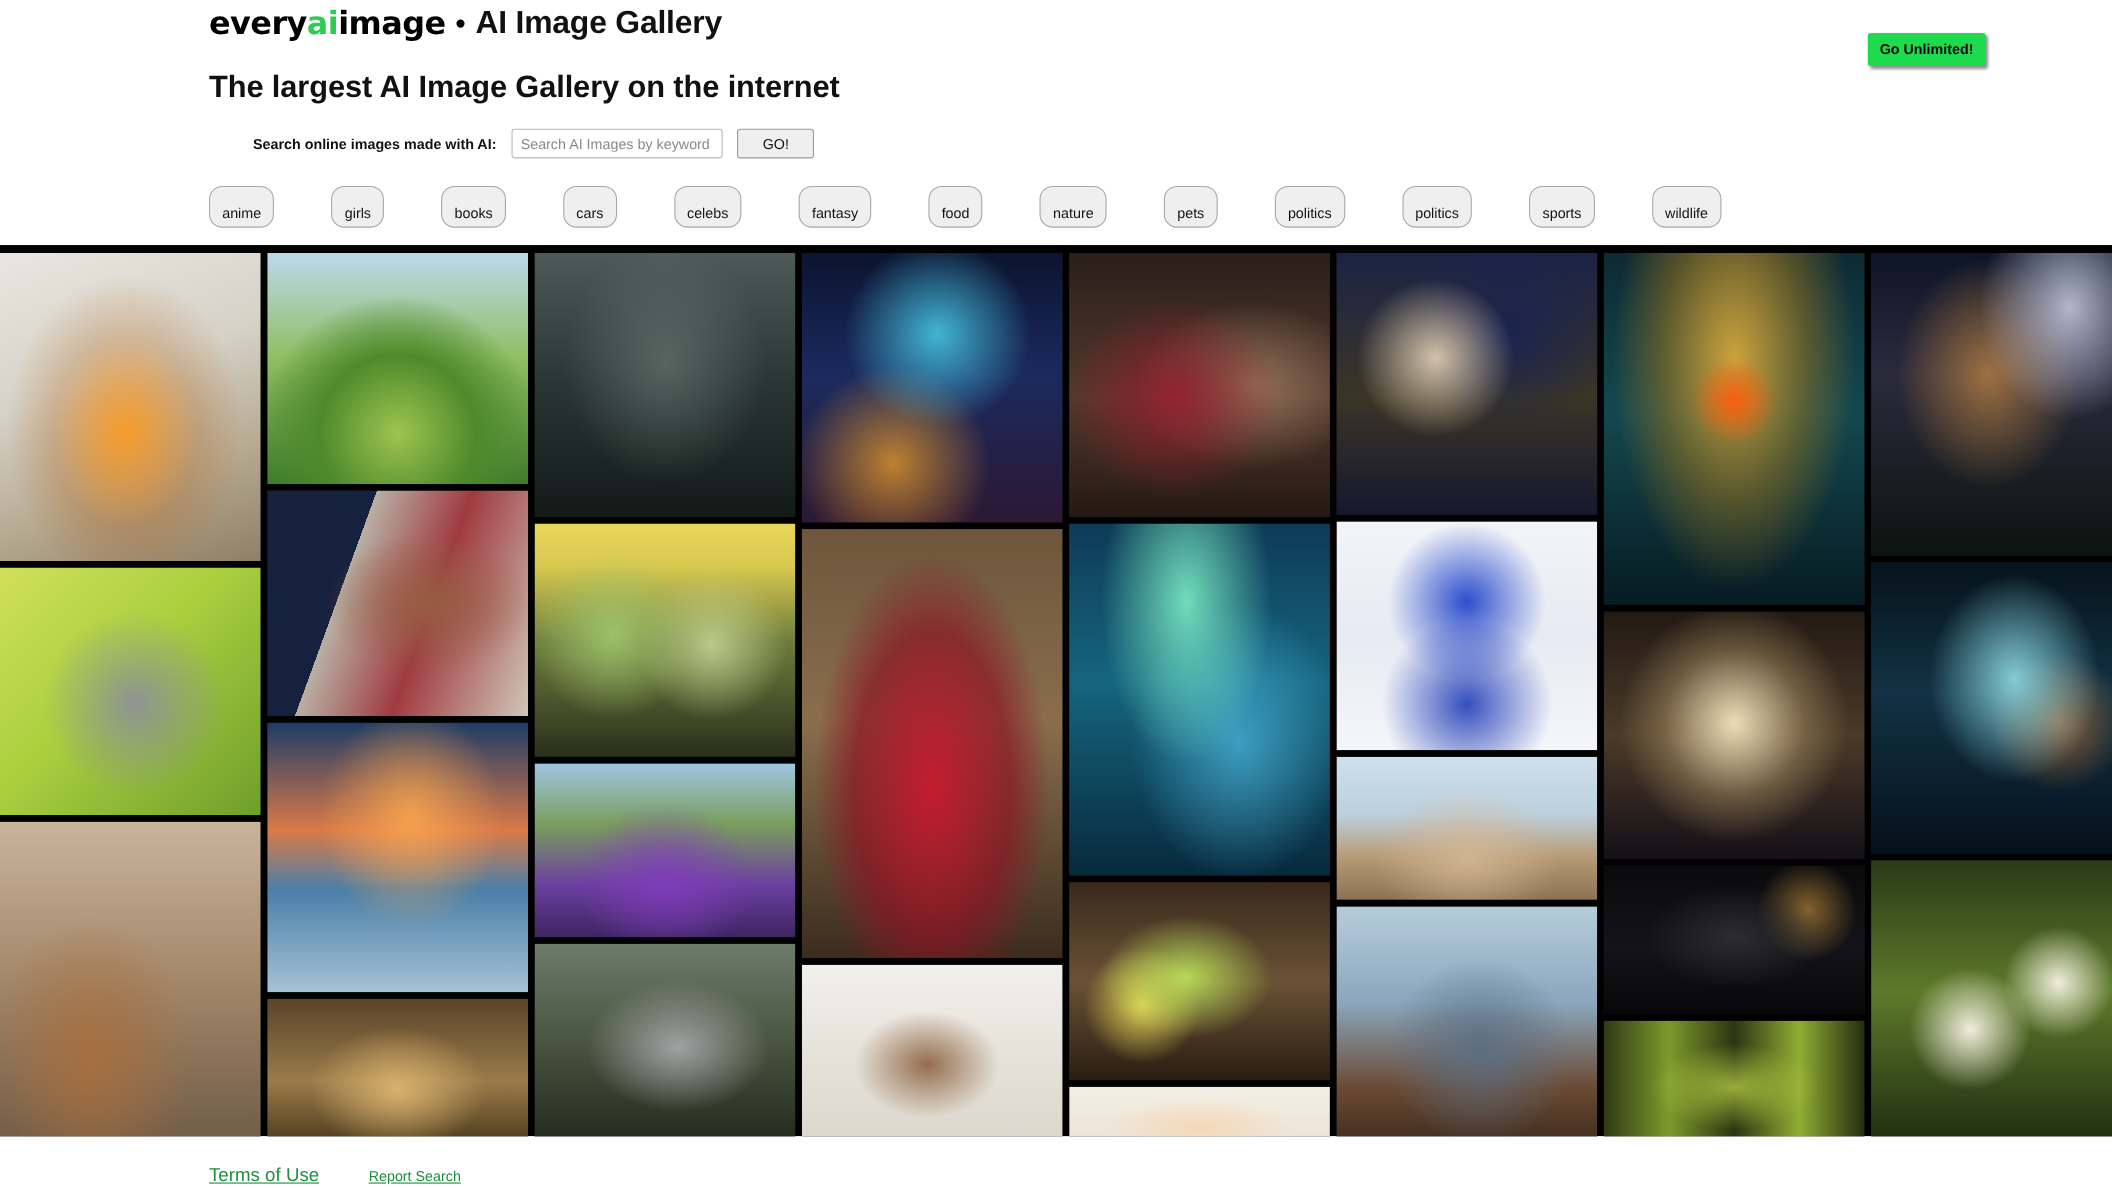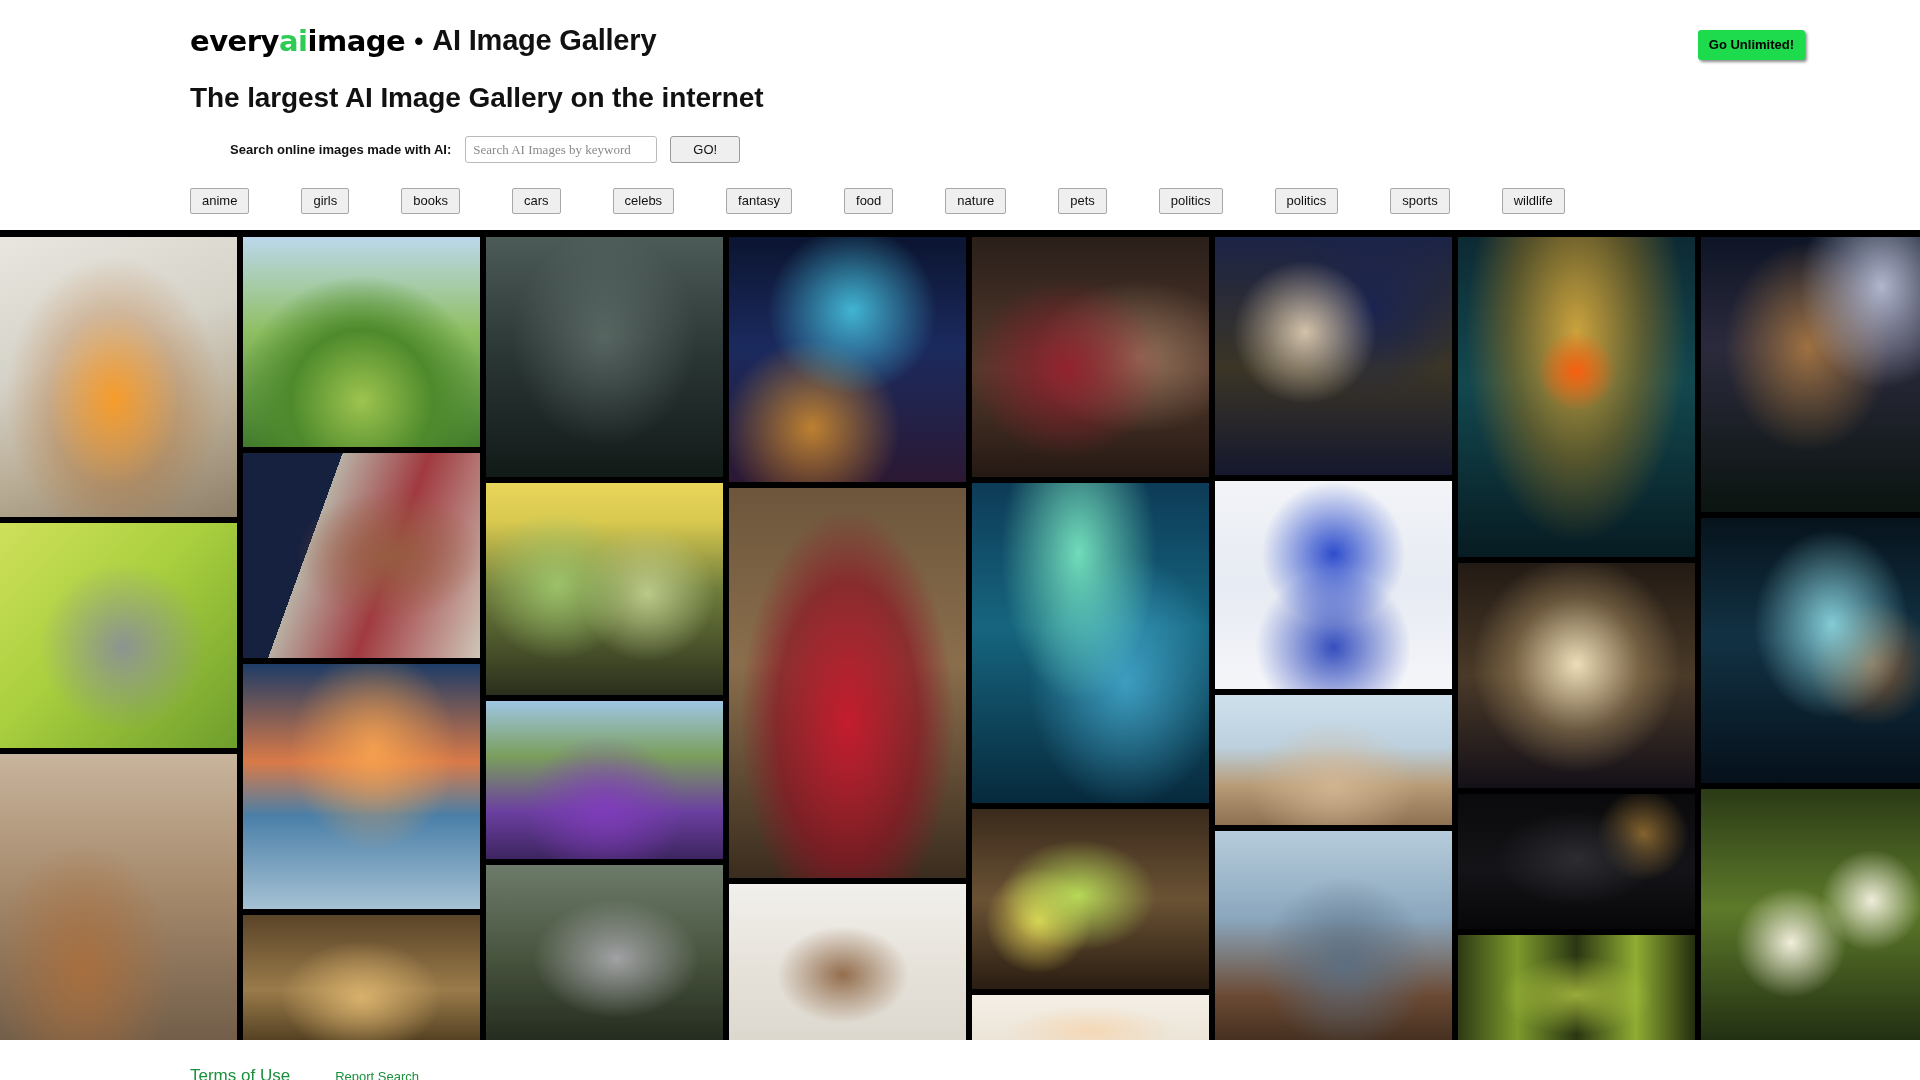--- a/index.html
+++ b/index.html
@@ -9,21 +9,21 @@
     background: #ffffff;
     font-family: "Liberation Sans", sans-serif;
     overflow: hidden;
   }
 
   
   .header-wrap { position: relative; padding: 0 0 0 190px; }
 
   .title-row {
     display: flex; align-items: baseline;
-    padding-top: 26px;
+    padding-top: 6px;
   }
   .logo-word {
     font-family: "DejaVu Sans", sans-serif;
     font-size: 29px;
     font-weight: 700;
     letter-spacing: -0.5px;
     color: #000;
     line-height: 1;
     position: relative;
     top: 1px;
@@ -52,21 +52,21 @@
     font-size: 13px; font-weight: 700; color: #111;
     margin-right: 14px;
     margin-left: 40px;
   }
   .search-input {
     width: 192px; height: 27px;
     border: 1px solid #b9b9b9;
     border-radius: 3px;
     padding: 0 7px;
     font-size: 13px;
-    font-family: Liberation Serif, serif;
+    font-family: Liberation Sans, sans-serif;
     color: #222;
     background: #fff;
     outline: none;
   }
   .search-input::placeholder { color: #8a8a8a; }
   .go-btn {
     margin-left: 13px;
     height: 27px;
     min-width: 42px;
     padding: 0 22px;
@@ -98,24 +98,24 @@
   
   .tags-row {
     display: flex;
     margin-top: 25px;
     padding-bottom: 16px;
     gap: 0;
   }
   .tag {
     background: #efefef;
     border: 1px solid #a8a8a8;
-    border-radius: 2px;
+    border-radius: 12px;
     font-size: 13px;
     color: #111;
-    padding: 4px 11px 5px 11px;
+    padding: 16px 11px 5px 11px;
     margin-right: 52px;
     cursor: pointer;
     font-family: "Liberation Sans", sans-serif;
     white-space: nowrap;
   }
 
   
   .gallery {
     width: 1920px;
     height: 810px;

